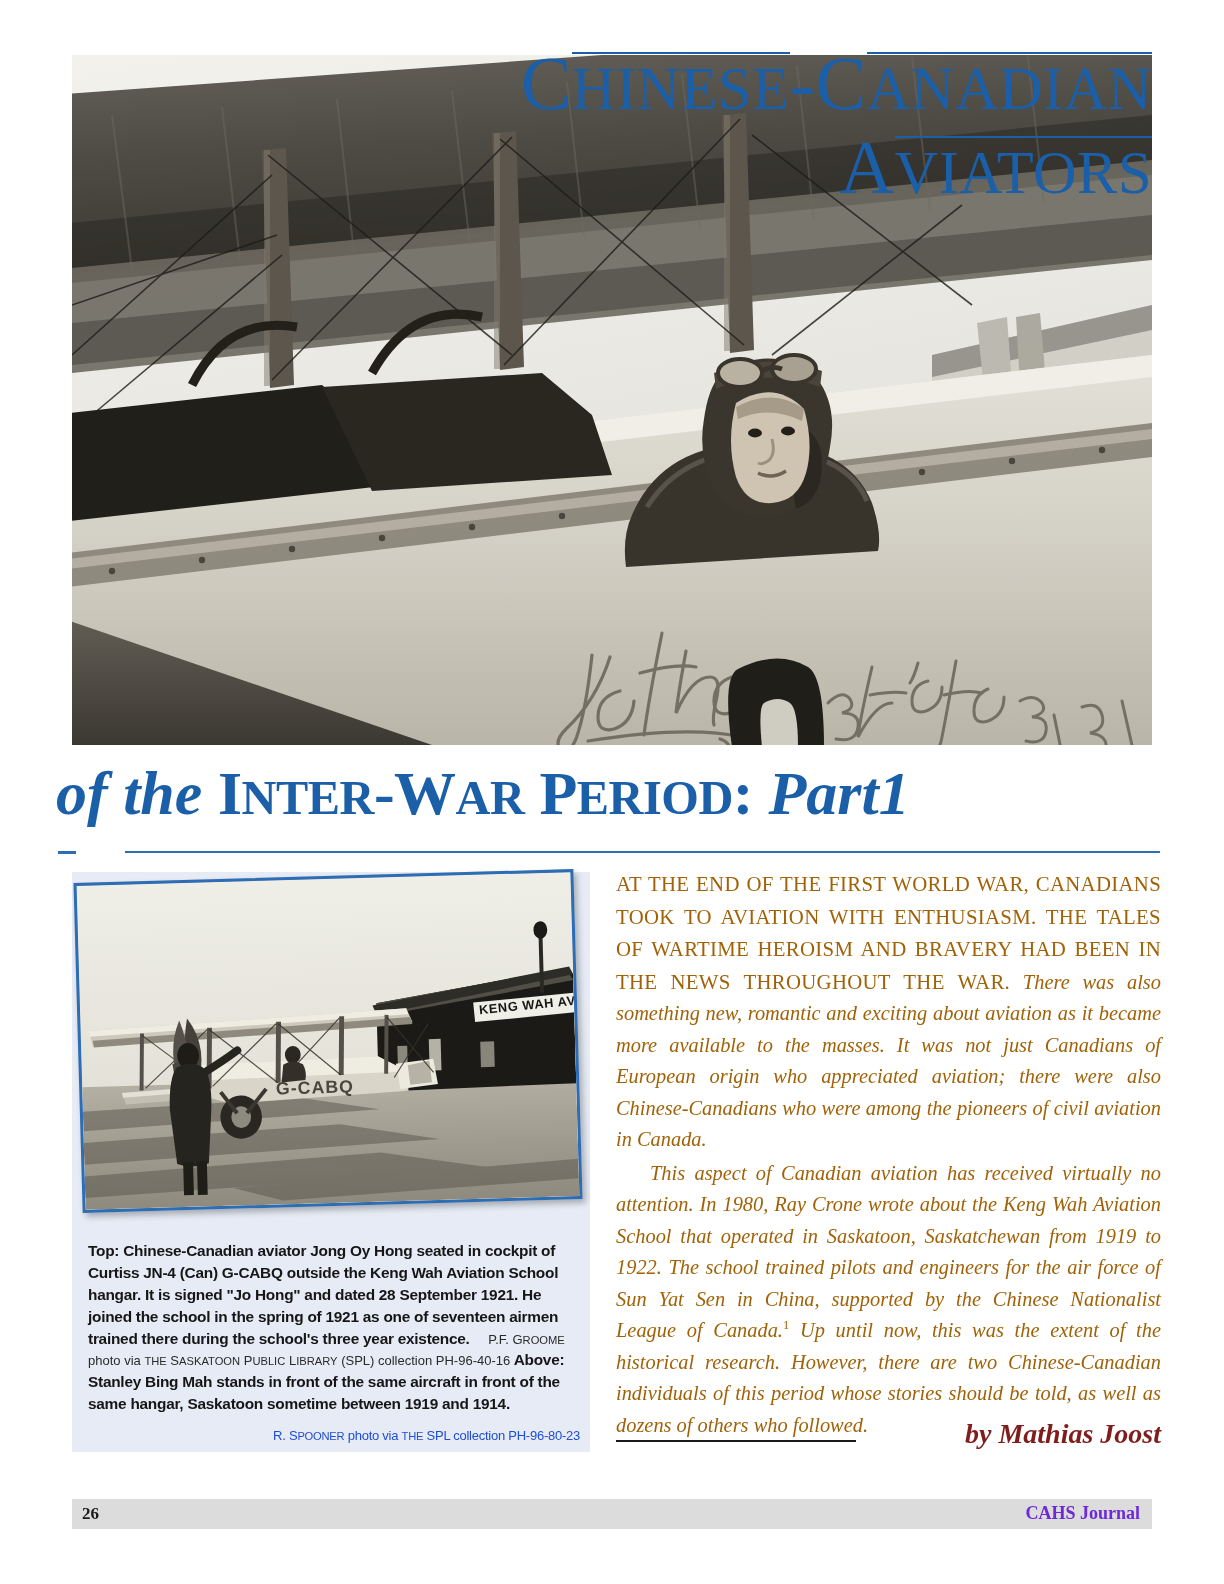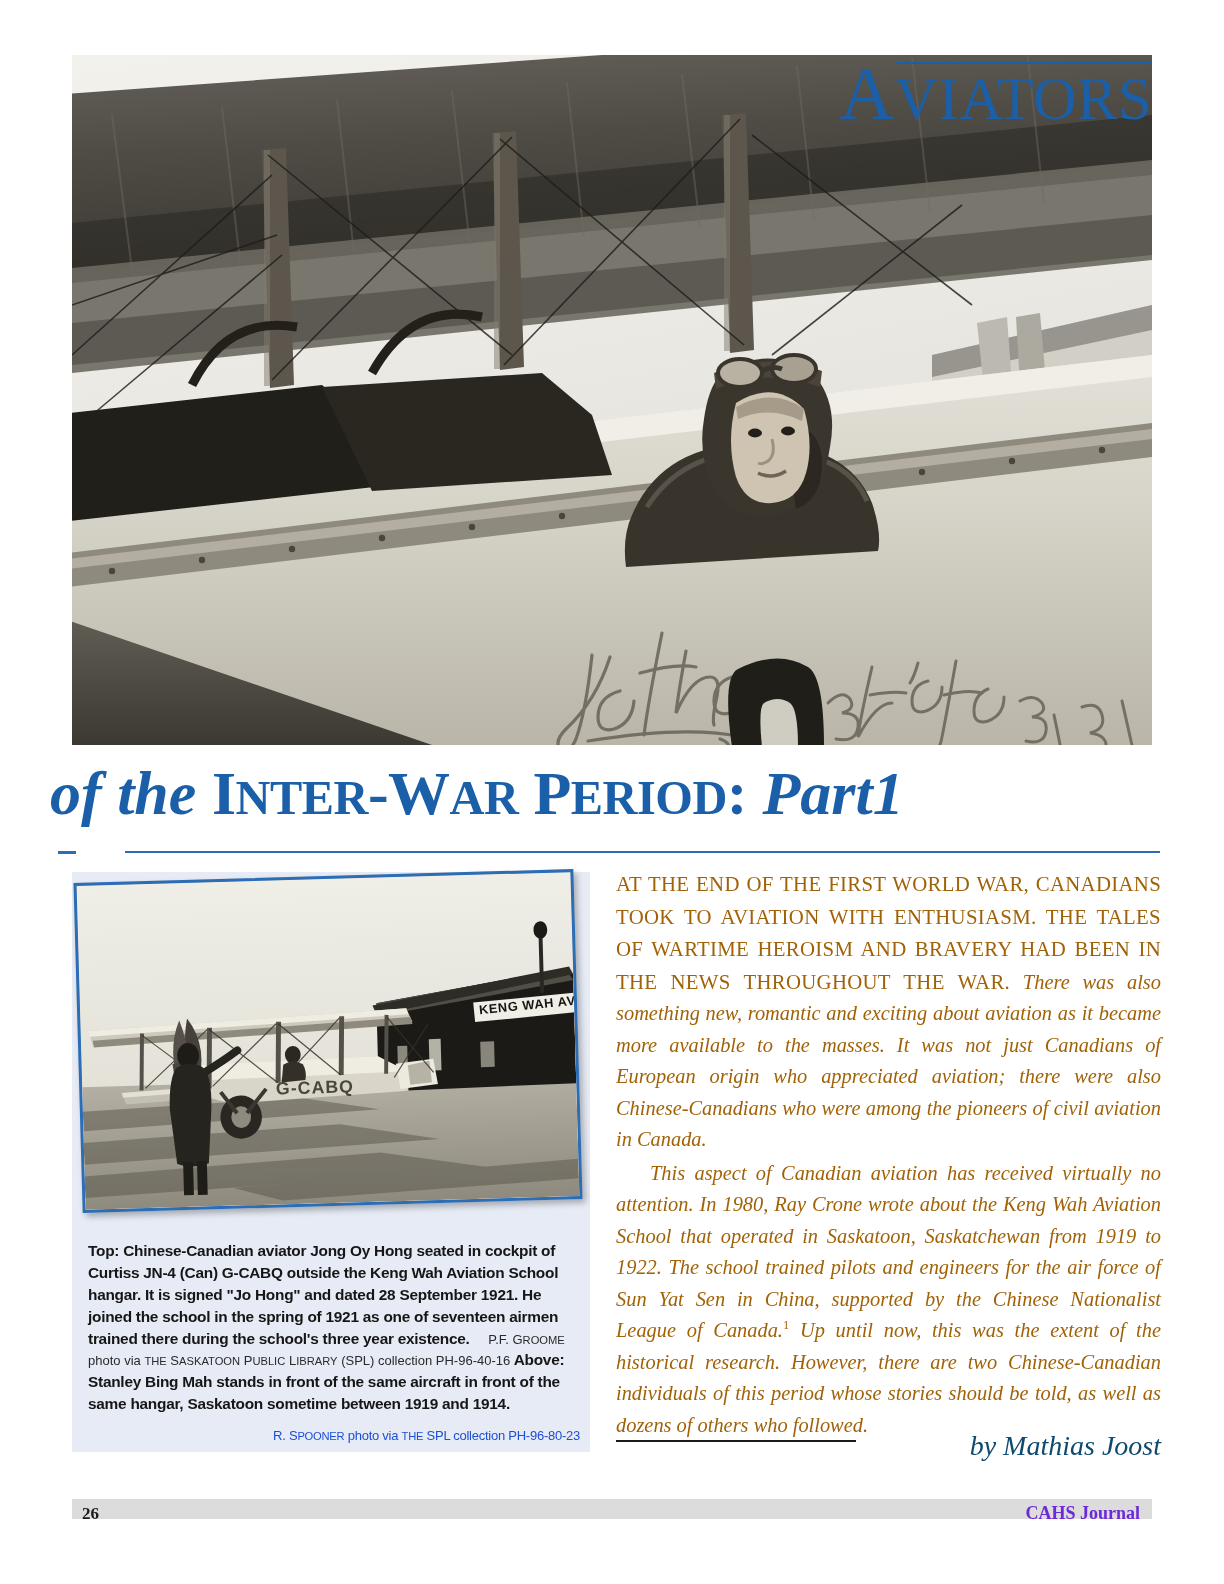--- a/index.html
+++ b/index.html
@@ -51,21 +51,21 @@
   .sc {
     font-size: 0.795em;
     border-top: 2.5px solid #1a5fa8;
     padding-top: 1px;
   }
   .nosc { }
 
   
   .subtitle {
     position: absolute;
-    left: 50px;
+    left: 56px;
     top: 762px;
     width: 1110px;
     color: #1a5fa8;
     font-family: "Liberation Serif", serif;
     font-style: italic;
     font-weight: 700;
     font-size: 62px;
     line-height: 1.02;
     text-align: left;
     white-space: nowrap;
@@ -195,35 +195,36 @@
     position: absolute;
     left: 0px;
     top: 22px;
     width: 240px;
     height: 2px;
     background: #1a1a1a;
   }
   .byline-text {
     position: absolute;
     right: 0px;
-    top: 12px;
+    top: 0px;
     font-family: "Liberation Serif", serif;
     font-style: italic;
     font-size: 28px;
-    color: #0c4a6e;
+    color: #7f1d1d;
     white-space: nowrap;
+    font-weight: bold;
   }
 
   
   .footer-bar {
     position: absolute;
     left: 72px;
     top: 1499px;
     width: 1080px;
-    height: 20px;
+    height: 30px;
     background: #dcdcdc;
   }
   .footer-page {
     position: absolute;
     left: 10px;
     top: 5px;
     font-family: "Liberation Serif", serif;
     font-weight: 700;
     font-size: 17px;
     color: #1a1a1a;
@@ -400,20 +401,21 @@
       <path d="M 1010 652 q 16 -6 20 8 q 4 14 -12 18 q 18 2 16 16"></path>
       <path d="M 1050 646 q 10 44 14 62"></path>
     </g>
 
     <path d="M 660 692 q -10 -70 6 -78 q 40 -20 70 -2 q 16 10 16 80 z" fill="#201e19"></path>
     <path d="M 690 692 q -4 -40 2 -44 q 14 -8 26 0 q 8 6 8 44 z" fill="#cfccc2"></path>
   </svg>
 </div>
 
 <div class="title-block">
+  <div class="title-line title-line-1"><span class="cap-first">C</span><span class="sc">HINESE</span><span class="nosc">-</span><span class="cap-first">C</span><span class="sc">ANADIAN</span></div>
   <div class="title-line title-line-2"><span class="cap-first">A</span><span class="sc">VIATORS</span></div>
 </div>
 
 <div class="subtitle"><span>of the </span><span class="smallcaps-big"><span>I</span><span class="s">NTER</span><span>-</span><span>W</span><span class="s">AR</span>&nbsp;<span>P</span><span class="s">ERIOD</span><span>:</span></span><span> Part1</span></div>
 <div class="rule-blue-tick"></div>
 <div class="rule-blue"></div>
 
 <div class="left-panel">
 
   <div class="photo2-wrap">

